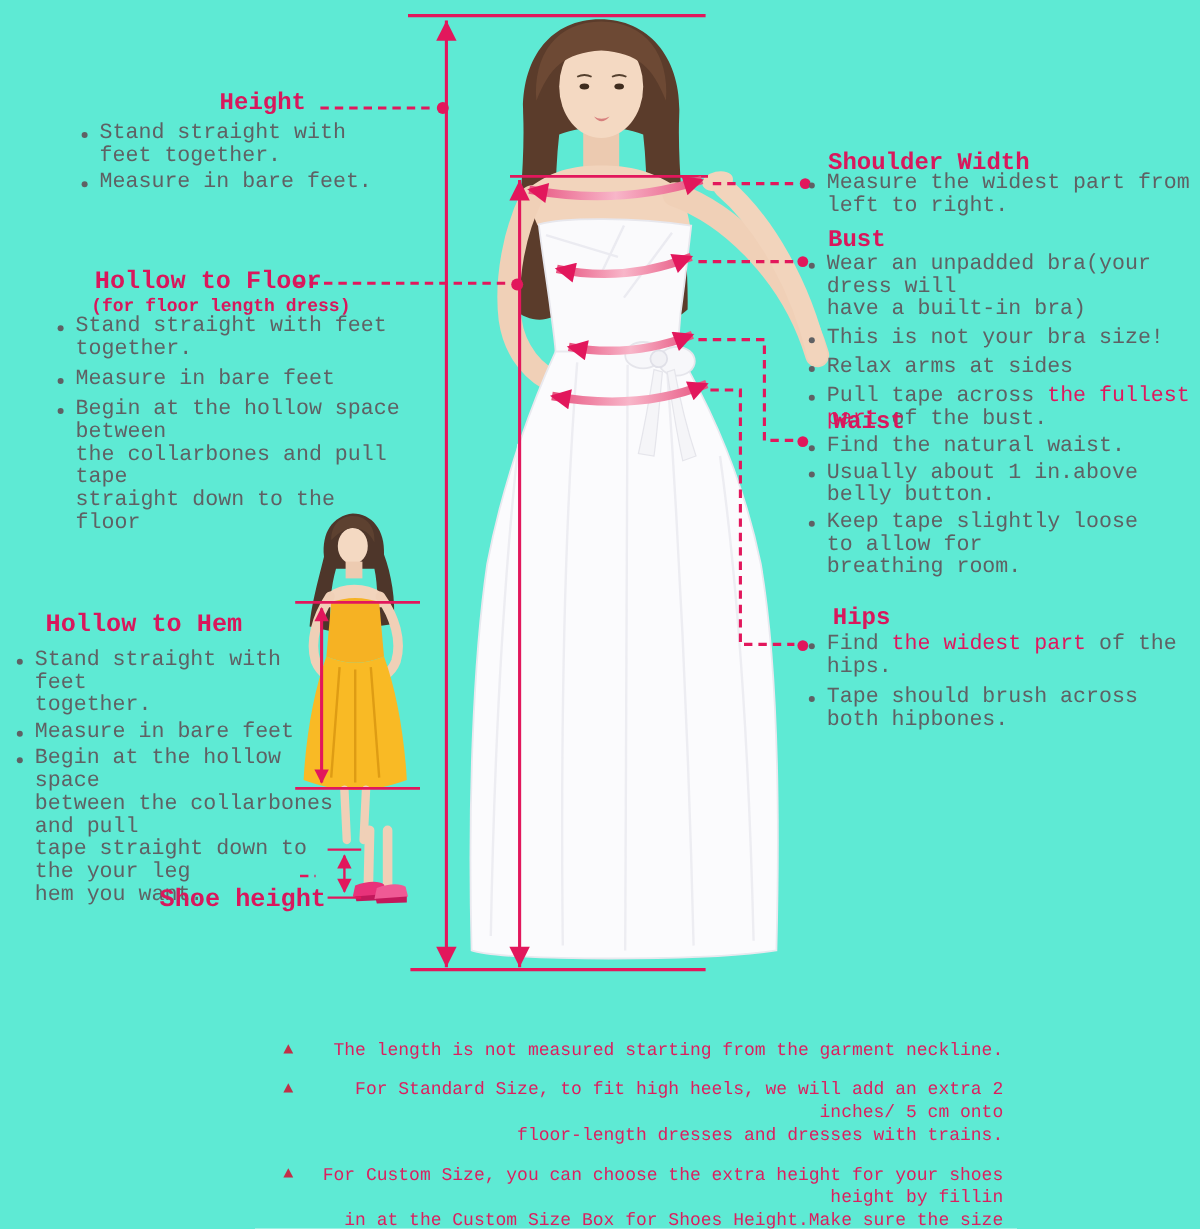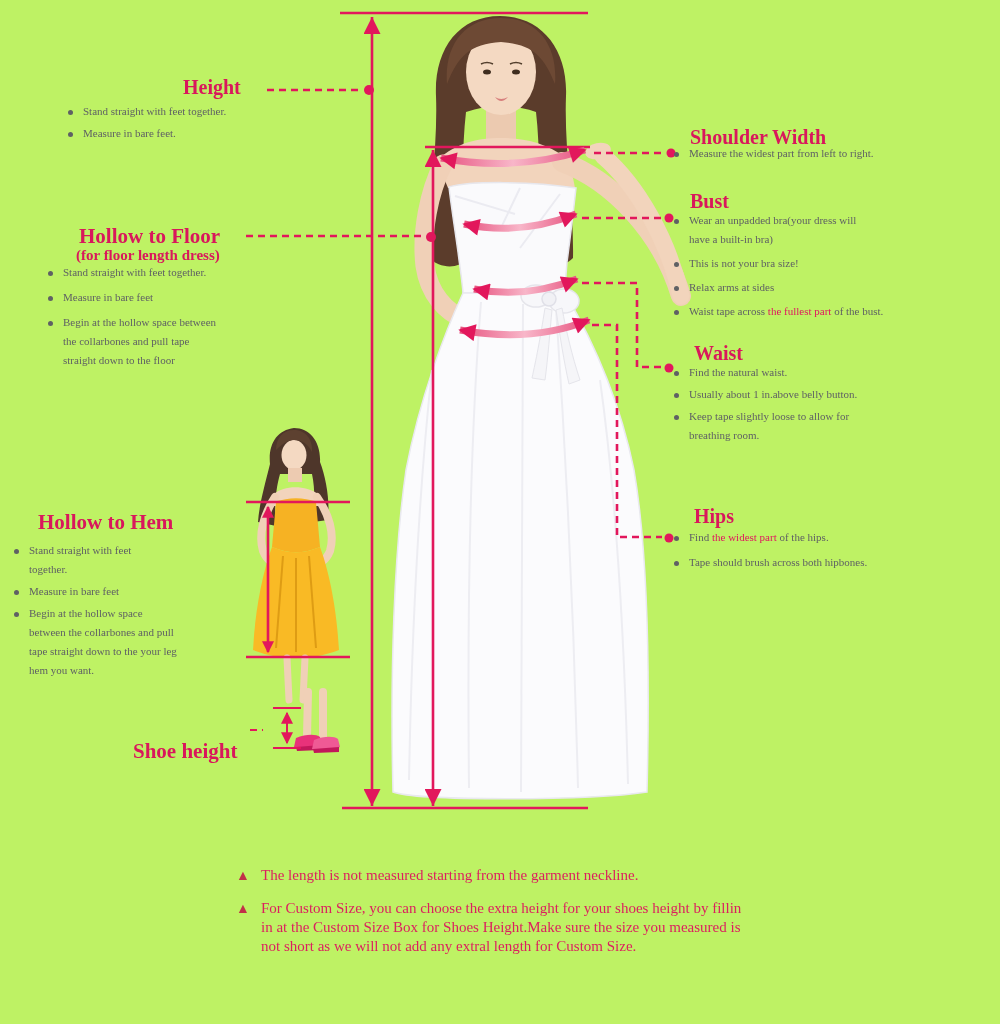--- a/index.html
+++ b/index.html
@@ -1,44 +1,44 @@
 <!DOCTYPE html>
 <html><head>
 <meta charset="utf-8">
 <style>
   html,body{margin:0;padding:0;background:#ffffff;}
   .canvas{
-    position:relative;width:1000px;height:1024px;background:#bef264;overflow:hidden;
-    font-family:Liberation Serif, serif;
+    position:relative;width:1000px;height:1024px;background:#5eead4;overflow:hidden;
+    font-family:Liberation Mono, monospace;
   }
   .abs{position:absolute;}
   .title{
     color:#d9175c;font-weight:bold;font-size:20px;line-height:22px;white-space:nowrap;
   }
   .subtitle{
     color:#d9175c;font-weight:bold;font-size:15px;line-height:17px;white-space:nowrap;text-align:center;
   }
   ul.bullets{
-    list-style:none;margin:0;padding:0;color:#5f6164;font-size:11px;line-height:19px;
+    list-style:none;margin:0;padding:0;color:#5f6164;font-size:18px;line-height:19px;
   }
   ul.bullets li{
     position:relative;padding-left:21px;margin:0 0 5px 0;white-space:pre-line;
   }
   ul.bullets li::before{
     content:"";position:absolute;left:6px;top:8px;width:5px;height:5px;border-radius:50%;
     background:#5f6164;
   }
   ul.bullets.tight li{margin-bottom:6px;}
   ul.bullets.vtight li{margin-bottom:3px;}
   .hl{color:#e0175e;}
   ul.notes{
     list-style:none;margin:0;padding:0;color:#dc1f5f;font-size:15px;line-height:19px;
   }
   ul.notes li{
-    position:relative;padding-left:25px;margin:0 0 14px 0;white-space:pre-line;
+    position:relative;padding-left:25px;margin:0 0 14px 0;white-space:pre-line;text-align:right;
   }
   ul.notes li::before{
     content:"\25B2";position:absolute;left:0;top:0;color:#c13048;font-size:14px;
   }
   svg.overlay{position:absolute;left:0;top:0;pointer-events:none;}
 </style>
 </head>
 <body>
 
 <div class="canvas">
@@ -200,37 +200,39 @@
   <ul class="bullets abs" style="left:668px;top:144px;width:325px;">
       <li><span>Measure the widest part from left to right.</span></li>
     </ul>
 
   <div class="abs title" style="left:690px;top:190px;">Bust</div>
   <ul class="bullets abs" style="left:668px;top:211px;width:325px;">
       <li><span>Wear an unpadded bra(your dress will
 have a built-in bra)</span></li>
       <li><span>This is not your bra size!</span></li>
       <li><span>Relax arms at sides</span></li>
-      <li><span>Waist tape across </span><span class="hl">the fullest part</span><span> of the bust.</span></li>
+      <li><span>Pull tape across </span><span class="hl">the fullest part</span><span> of the bust.</span></li>
     </ul>
 
   <div class="abs title" style="left:694px;top:342px;">Waist</div>
   <ul class="bullets abs vtight" style="left:668px;top:363px;width:310px;">
       <li><span>Find the natural waist.</span></li>
       <li><span>Usually about 1 in.above belly button.</span></li>
       <li><span>Keep tape slightly loose to allow for
 breathing room.</span></li>
     </ul>
 
   <div class="abs title" style="left:694px;top:505px;">Hips</div>
   <ul class="bullets abs tight" style="left:668px;top:528px;width:315px;">
       <li><span>Find </span><span class="hl">the widest part</span><span> of the hips.</span></li>
       <li><span>Tape should brush across both hipbones.</span></li>
     </ul>
 
   <ul class="notes abs" style="left:236px;top:866px;width:600px;">
       <li><span>The length is not measured starting from the garment neckline.</span></li>
+      <li><span>For Standard Size, to fit high heels, we will add an extra 2 inches/ 5  cm onto
+floor-length dresses and dresses with trains.</span></li>
       <li><span>For Custom Size, you can choose the extra height for your shoes height by fillin
 in at the Custom Size Box for Shoes Height.Make sure the size you measured is
 not short as we will not add any extral length for Custom Size.</span></li>
     </ul>
 
 </div>
 
 </body></html>

